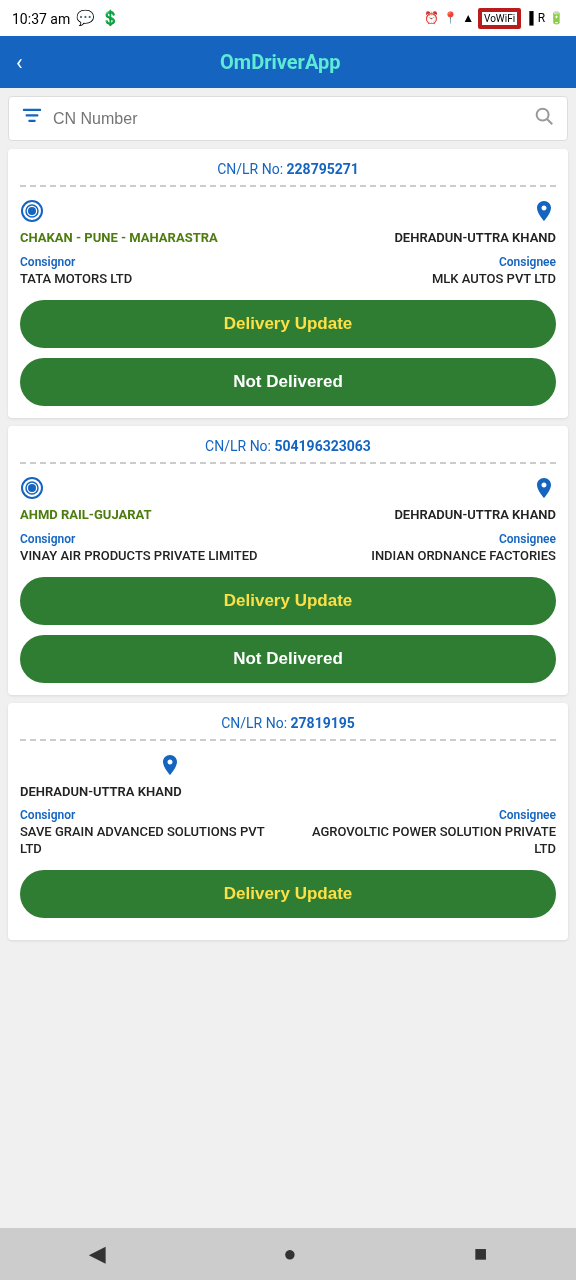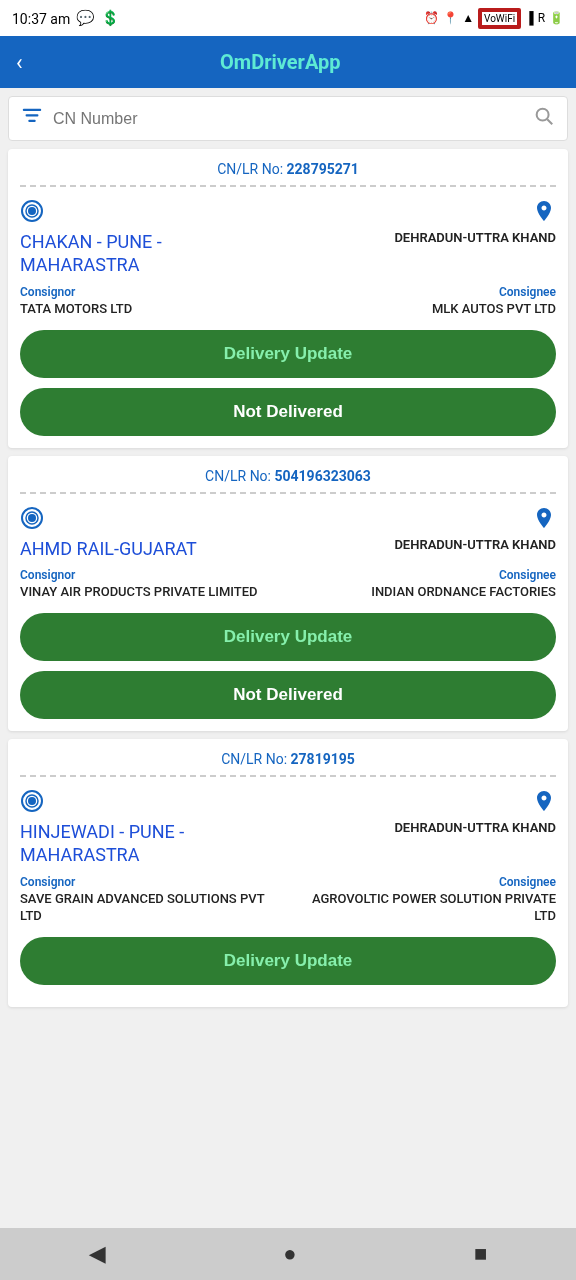--- a/index.html
+++ b/index.html
@@ -134,23 +134,23 @@
       color: #1565C0;
       font-size: 22px;
       margin-bottom: 2px;
     }
     .location-icon-pin {
       color: #1565C0;
       font-size: 22px;
       margin-bottom: 2px;
     }
     .location-text {
-      font-size: 18px;
-      font-weight: 400;
-      color: #1d4ed8;
+      font-size: 13px;
+      font-weight: 700;
+      color: #4d7c0f;
       line-height: 1.3;
     }
     .location-text-right {
       font-size: 13px;
       font-weight: 600;
       color: #222;
       line-height: 1.3;
       text-align: right;
     }
 
@@ -175,21 +175,21 @@
       font-size: 13px;
       color: #222;
       font-weight: 500;
       line-height: 1.3;
     }
 
     .btn-delivery {
       display: block;
       width: 100%;
       background: #2E7D32;
-      color: #86efac;
+      color: #fde047;
       border: none;
       border-radius: 30px;
       padding: 14px;
       font-size: 17px;
       font-weight: 600;
       text-align: center;
       cursor: pointer;
       margin-bottom: 10px;
     }
     .btn-not-delivered {
@@ -352,30 +352,20 @@
     <button class="btn-delivery">Delivery Update</button>
     <button class="btn-not-delivered">Not Delivered</button>
   </div>
 
   <div class="card">
     <div class="cn-number-row">
       <span class="cn-label">CN/LR No:</span>
       <span class="cn-value">27819195</span>
     </div>
     <div class="locations-row">
-      <div class="location-left">
-        <span class="location-icon-blue">
-          <svg width="24" height="24" viewBox="0 0 24 24" fill="none">
-            <circle cx="12" cy="12" r="10" stroke="#1565C0" stroke-width="2"></circle>
-            <circle cx="12" cy="12" r="4" fill="#1565C0"></circle>
-            <circle cx="12" cy="12" r="6" stroke="#1565C0" stroke-width="1.5" fill="none"></circle>
-          </svg>
-        </span>
-        <span class="location-text">HINJEWADI - PUNE - MAHARASTRA</span>
-      </div>
       <div class="location-right">
         <span class="location-icon-pin">
           <svg width="24" height="24" viewBox="0 0 24 24" fill="#1565C0">
             <path d="M12 2C8.13 2 5 5.13 5 9c0 5.25 7 13 7 13s7-7.75 7-13c0-3.87-3.13-7-7-7zm0 9.5c-1.38 0-2.5-1.12-2.5-2.5S10.62 6.5 12 6.5s2.5 1.12 2.5 2.5S13.38 11.5 12 11.5z"></path>
           </svg>
         </span>
         <span class="location-text-right">DEHRADUN-UTTRA KHAND</span>
       </div>
     </div>
     <div class="parties-row">

